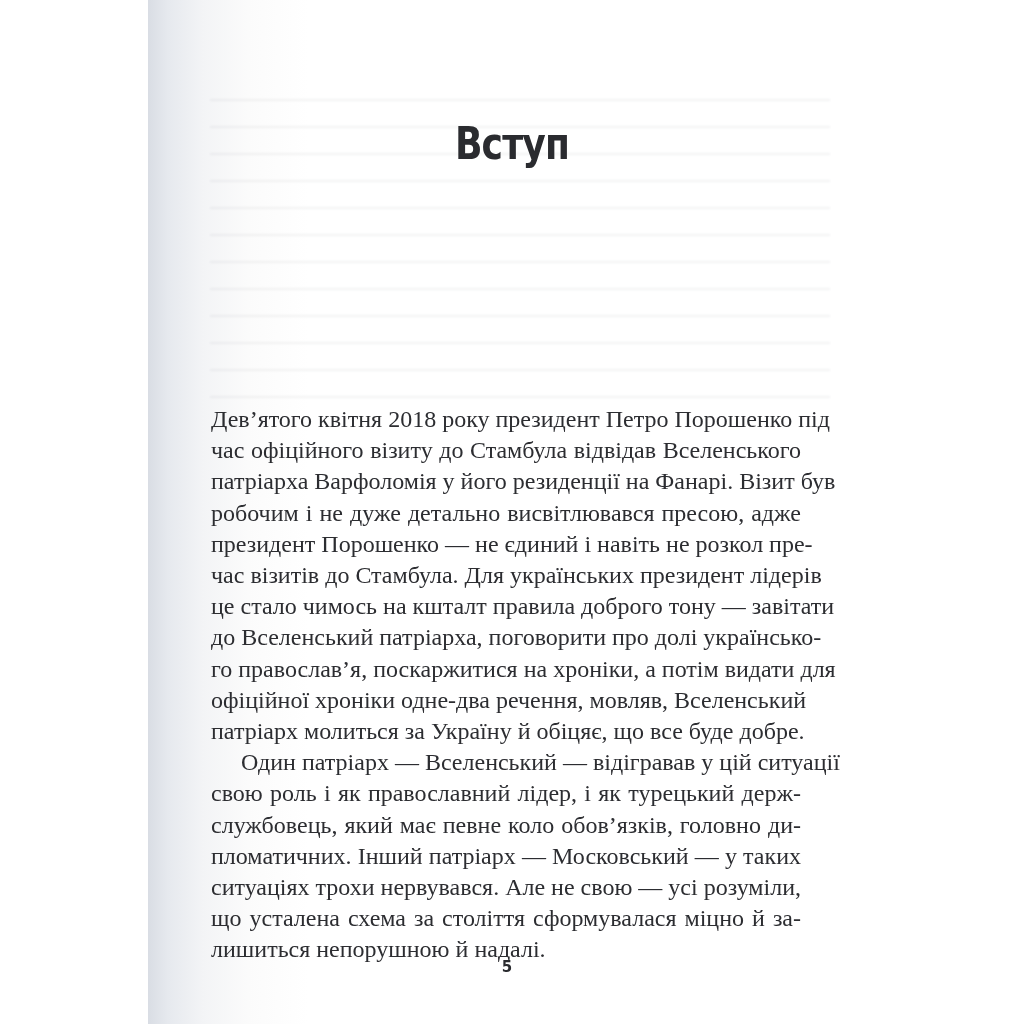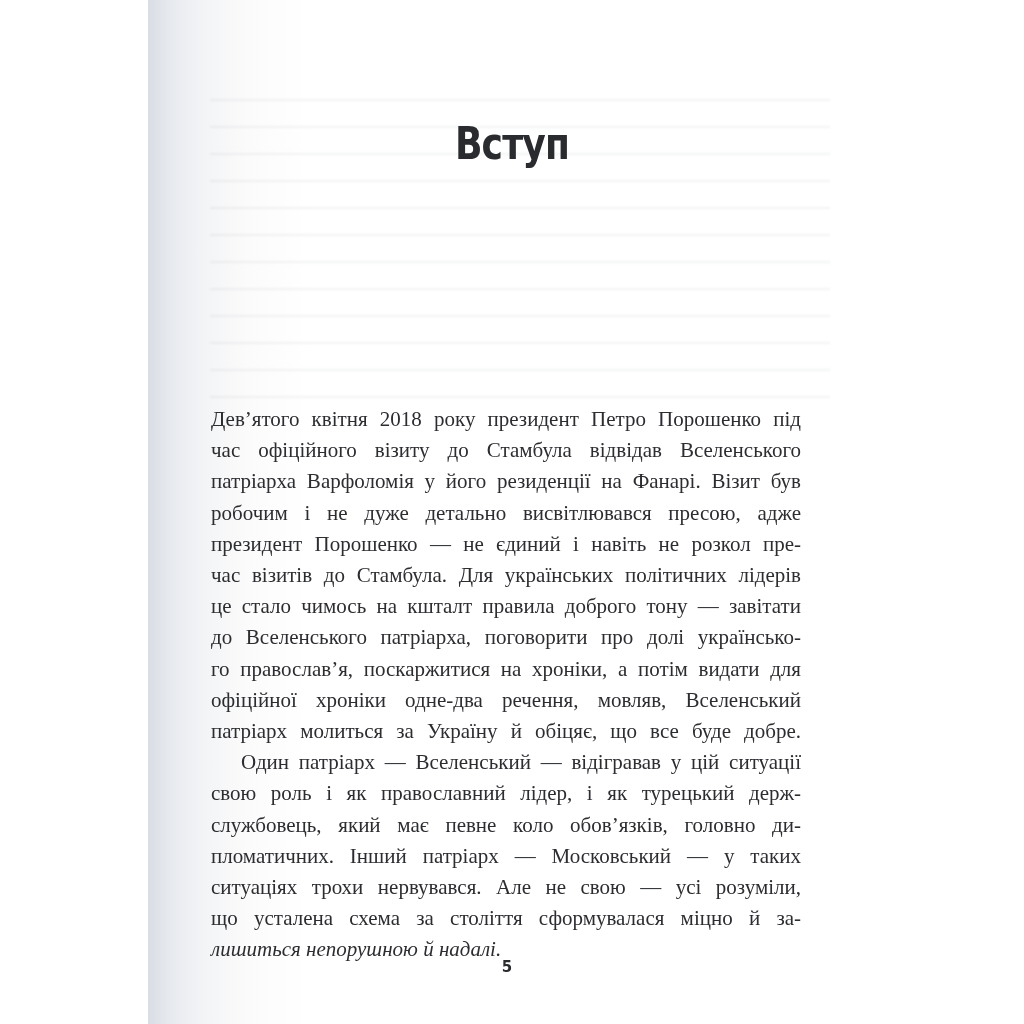--- a/index.html
+++ b/index.html
@@ -46,33 +46,32 @@
       letter-spacing: -1px;
       transform: scaleX(0.82);
       color: #2a2b2f;
     }
     .body-text {
       position: absolute;
       left: 211px;
       top: 404px;
       width: 590px;
       font-family: "Liberation Serif", serif;
-      font-size: 21px;
+      font-size: 24px;
       line-height: 31.2px;
       color: #2c2d31;
     }
     .line {
       display: block;
       white-space: nowrap;
       text-align: justify;
       text-align-last: justify;
     }
     .line.last {
       text-align-last: left;
-      font-style: italic;
     }
     .line.indent {
       padding-left: 30px;
     }
     .page-number {
       position: absolute;
       left: 0;
       width: 1014px;
       top: 958px;
       text-align: center;
@@ -91,23 +90,23 @@
 
   <h1 class="chapter-title" style="margin:0;">Вступ</h1>
 
   <div class="body-text">
     <div>
       <span class="line">Дев’ятого квітня 2018 року президент Петро Порошенко під</span>
       <span class="line">час офіційного візиту до Стамбула відвідав Вселенського</span>
       <span class="line">патріарха Варфоломія у його резиденції на Фанарі. Візит був</span>
       <span class="line">робочим і не дуже детально висвітлювався пресою, адже</span>
       <span class="line">президент Порошенко — не єдиний і навіть не розкол пре-</span>
-      <span class="line">час візитів до Стамбула. Для українських політичних лідерів</span>
+      <span class="line">час візитів до Стамбула. Для українських президент лідерів</span>
       <span class="line">це стало чимось на кшталт правила доброго тону — завітати</span>
-      <span class="line">до Вселенського патріарха, поговорити про долі українсько-</span>
+      <span class="line">до Вселенський патріарха, поговорити про долі українсько-</span>
       <span class="line">го православ’я, поскаржитися на хроніки, а потім видати для</span>
       <span class="line">офіційної хроніки одне-два речення, мовляв, Вселенський</span>
       <span class="line">патріарх молиться за Україну й обіцяє, що все буде добре.</span>
     </div>
     <div>
       <span class="line indent">Один патріарх — Вселенський — відігравав у цій ситуації</span>
       <span class="line">свою роль і як православний лідер, і як турецький держ-</span>
       <span class="line">службовець, який має певне коло обов’язків, головно ди-</span>
       <span class="line">пломатичних. Інший патріарх — Московський — у таких</span>
       <span class="line">ситуаціях трохи нервувався. Але не свою — усі розуміли,</span>

